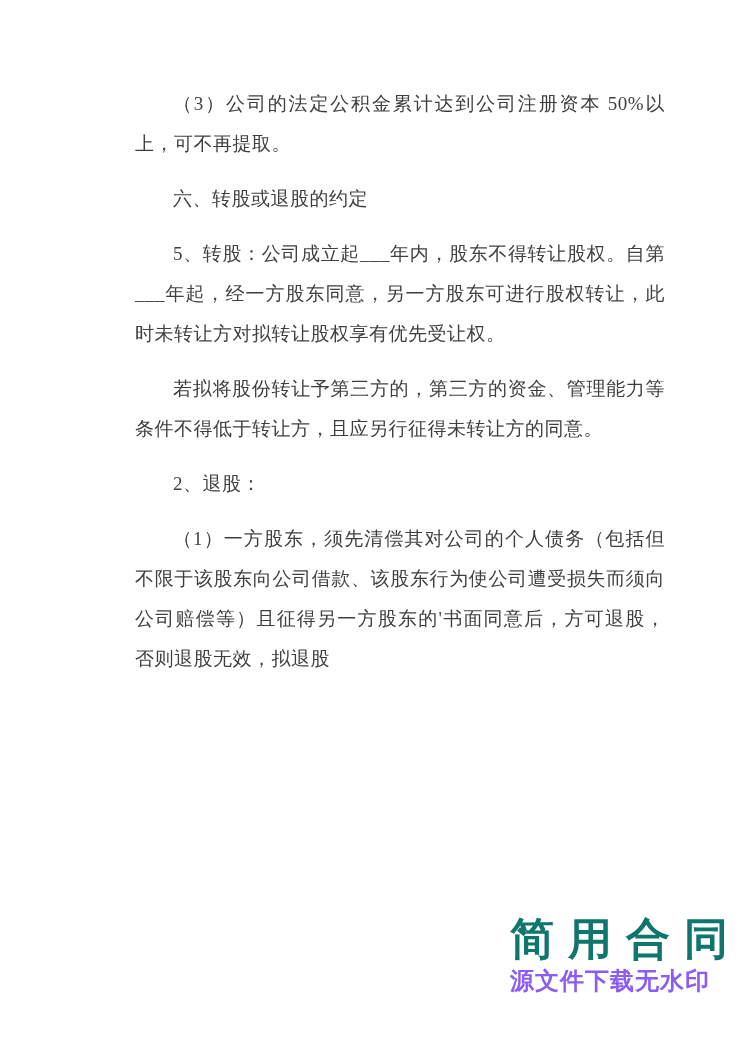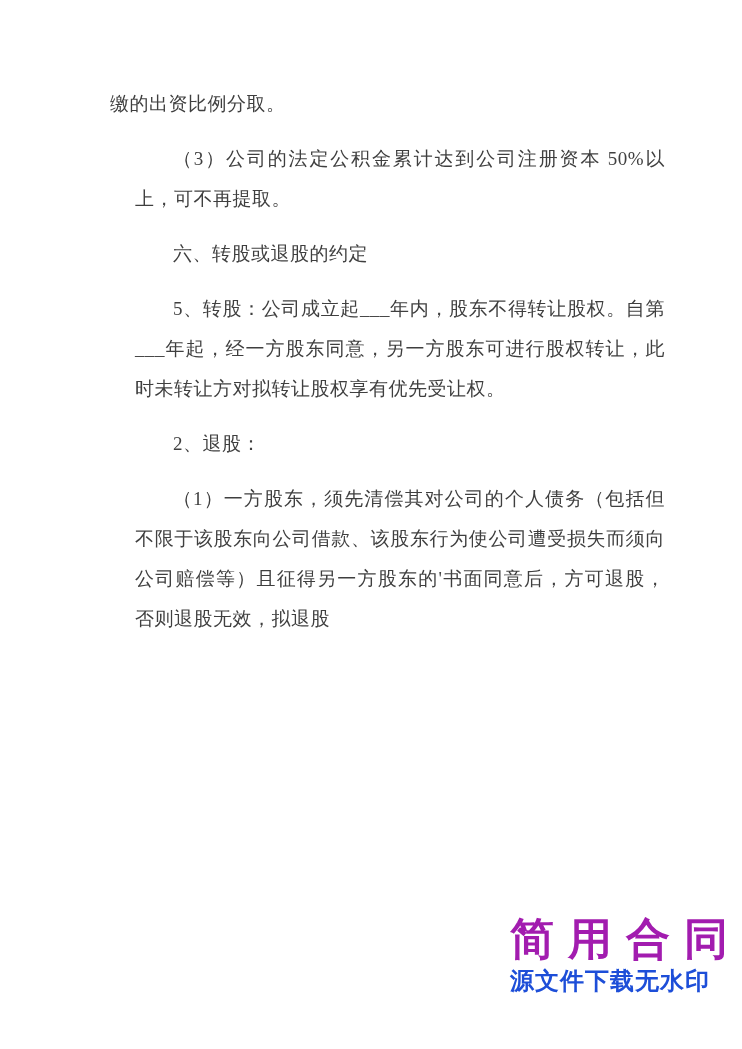--- a/index.html
+++ b/index.html
@@ -39,39 +39,39 @@
     top: 916px;
     font-family: "DejaVu Sans", "Liberation Sans", sans-serif;
     font-weight: bold;
     user-select: none;
     white-space: nowrap;
   }
   .wm-title {
     font-size: 44px;
     line-height: 46px;
     letter-spacing: 14px;
-    color: #a21caf;
+    color: #0f766e;
   }
   .wm-subtitle {
     margin-top: 6px;
     font-size: 24px;
     line-height: 26px;
     letter-spacing: 1px;
-    color: #1d4ed8;
+    color: #8b5cf6;
   }
 </style>
 </head>
 <body>
 
 <div class="page">
   <div class="content">
-    <p class="para">缴的出资比例分取。</p>
     <p class="para indent">（3）公司的法定公积金累计达到公司注册资本 50%以上，可不再提取。</p>
     <p class="para indent">六、转股或退股的约定</p>
     <p class="para indent">5、转股：公司成立起___年内，股东不得转让股权。自第___年起，经一方股东同意，另一方股东可进行股权转让，此时未转让方对拟转让股权享有优先受让权。</p>
+    <p class="para indent">若拟将股份转让予第三方的，第三方的资金、管理能力等条件不得低于转让方，且应另行征得未转让方的同意。</p>
     <p class="para indent">2、退股：</p>
     <p class="para indent">（1）一方股东，须先清偿其对公司的个人债务（包括但不限于该股东向公司借款、该股东行为使公司遭受损失而须向公司赔偿等）且征得另一方股东的'书面同意后，方可退股，否则退股无效，拟退股</p>
   </div>
 
   <div class="watermark">
     <div class="wm-title">简用合同</div>
     <div class="wm-subtitle">源文件下载无水印</div>
   </div>
 </div>
 

